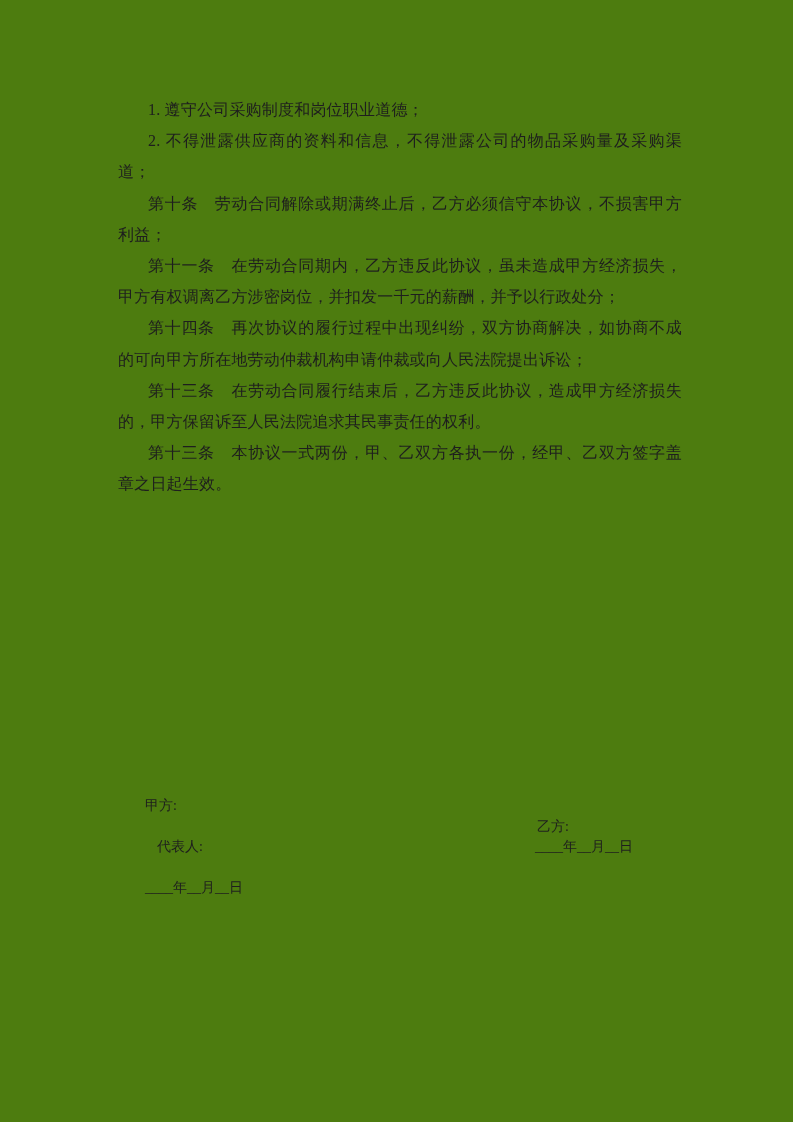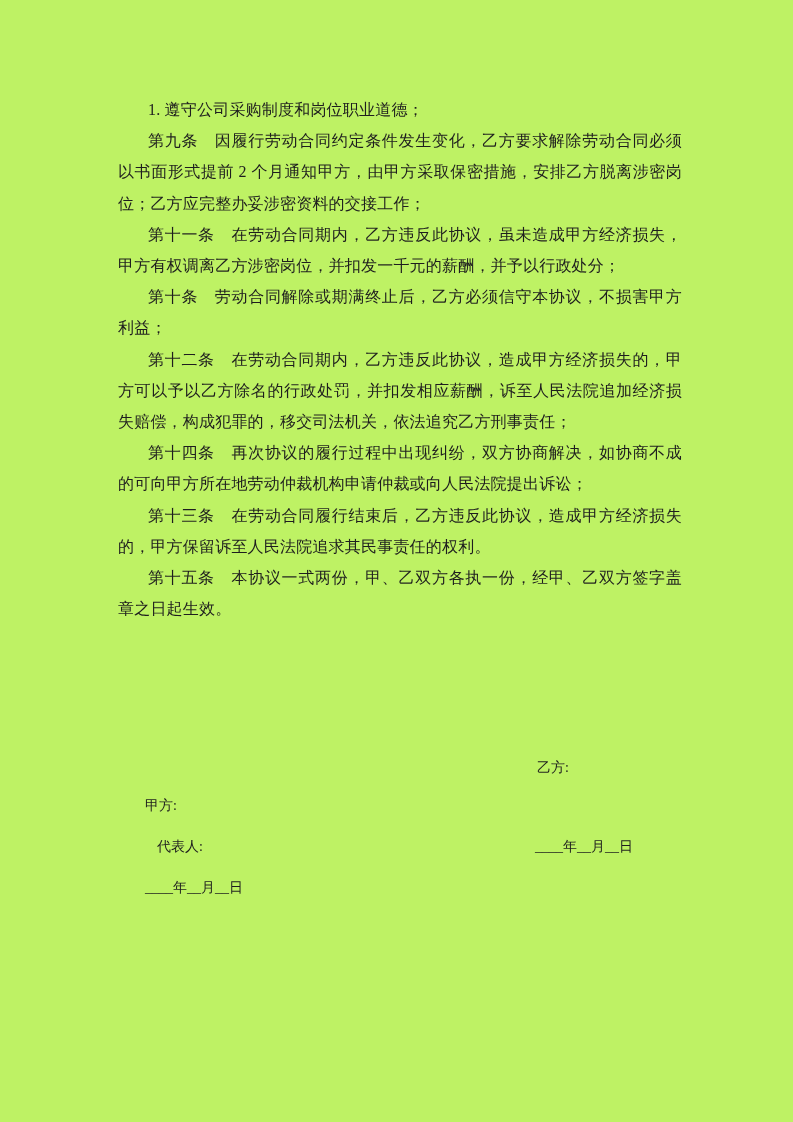--- a/index.html
+++ b/index.html
@@ -31,39 +31,38 @@
     padding: 0;
     text-indent: 30px;
   }
   .sig {
     position: absolute;
     font-size: 14px;
     line-height: 31.2px;
     white-space: pre;
   }
   .sig-party-a   { left: 145px; top: 790px; }
-  .sig-party-b   { left: 537px; top: 752px; }
+  .sig-party-b   { left: 537px; top: 811px; }
   .sig-rep       { left: 157px; top: 831px; }
   .sig-date-b    { left: 535px; top: 831px; }
   .sig-date-a    { left: 145px; top: 872px; }
 </style>
 </head>
 <body>
 
-<div class="page" style="background: #bef264; color: rgb(30, 30, 30); text-decoration: underline;">
+<div class="page" style="background: #4d7c0f; color: rgb(30, 30, 30); text-decoration: underline;">
 
   <div class="body-text">
     <p>1. 遵守公司采购制度和岗位职业道德；</p>
-    <p>第九条　因履行劳动合同约定条件发生变化，乙方要求解除劳动合同必须以书面形式提前 2 个月通知甲方，由甲方采取保密措施，安排乙方脱离涉密岗位；乙方应完整办妥涉密资料的交接工作；</p>
+    <p>2. 不得泄露供应商的资料和信息，不得泄露公司的物品采购量及采购渠道；</p>
+    <p>第十条　劳动合同解除或期满终止后，乙方必须信守本协议，不损害甲方利益；</p>
     <p>第十一条　在劳动合同期内，乙方违反此协议，虽未造成甲方经济损失，甲方有权调离乙方涉密岗位，并扣发一千元的薪酬，并予以行政处分；</p>
-    <p>第十条　劳动合同解除或期满终止后，乙方必须信守本协议，不损害甲方利益；</p>
-    <p>第十二条　在劳动合同期内，乙方违反此协议，造成甲方经济损失的，甲方可以予以乙方除名的行政处罚，并扣发相应薪酬，诉至人民法院追加经济损失赔偿，构成犯罪的，移交司法机关，依法追究乙方刑事责任；</p>
     <p>第十四条　再次协议的履行过程中出现纠纷，双方协商解决，如协商不成的可向甲方所在地劳动仲裁机构申请仲裁或向人民法院提出诉讼；</p>
     <p>第十三条　在劳动合同履行结束后，乙方违反此协议，造成甲方经济损失的，甲方保留诉至人民法院追求其民事责任的权利。</p>
-    <p>第十五条　本协议一式两份，甲、乙双方各执一份，经甲、乙双方签字盖章之日起生效。</p>
+    <p>第十三条　本协议一式两份，甲、乙双方各执一份，经甲、乙双方签字盖章之日起生效。</p>
   </div>
 
   <div>
     <span class="sig sig-party-a">甲方:</span>
     <span class="sig sig-party-b">乙方:</span>
     <span class="sig sig-rep">代表人:</span>
     <span class="sig sig-date-b">____年__月__日</span>
     <span class="sig sig-date-a">____年__月__日</span>
   </div>
 

